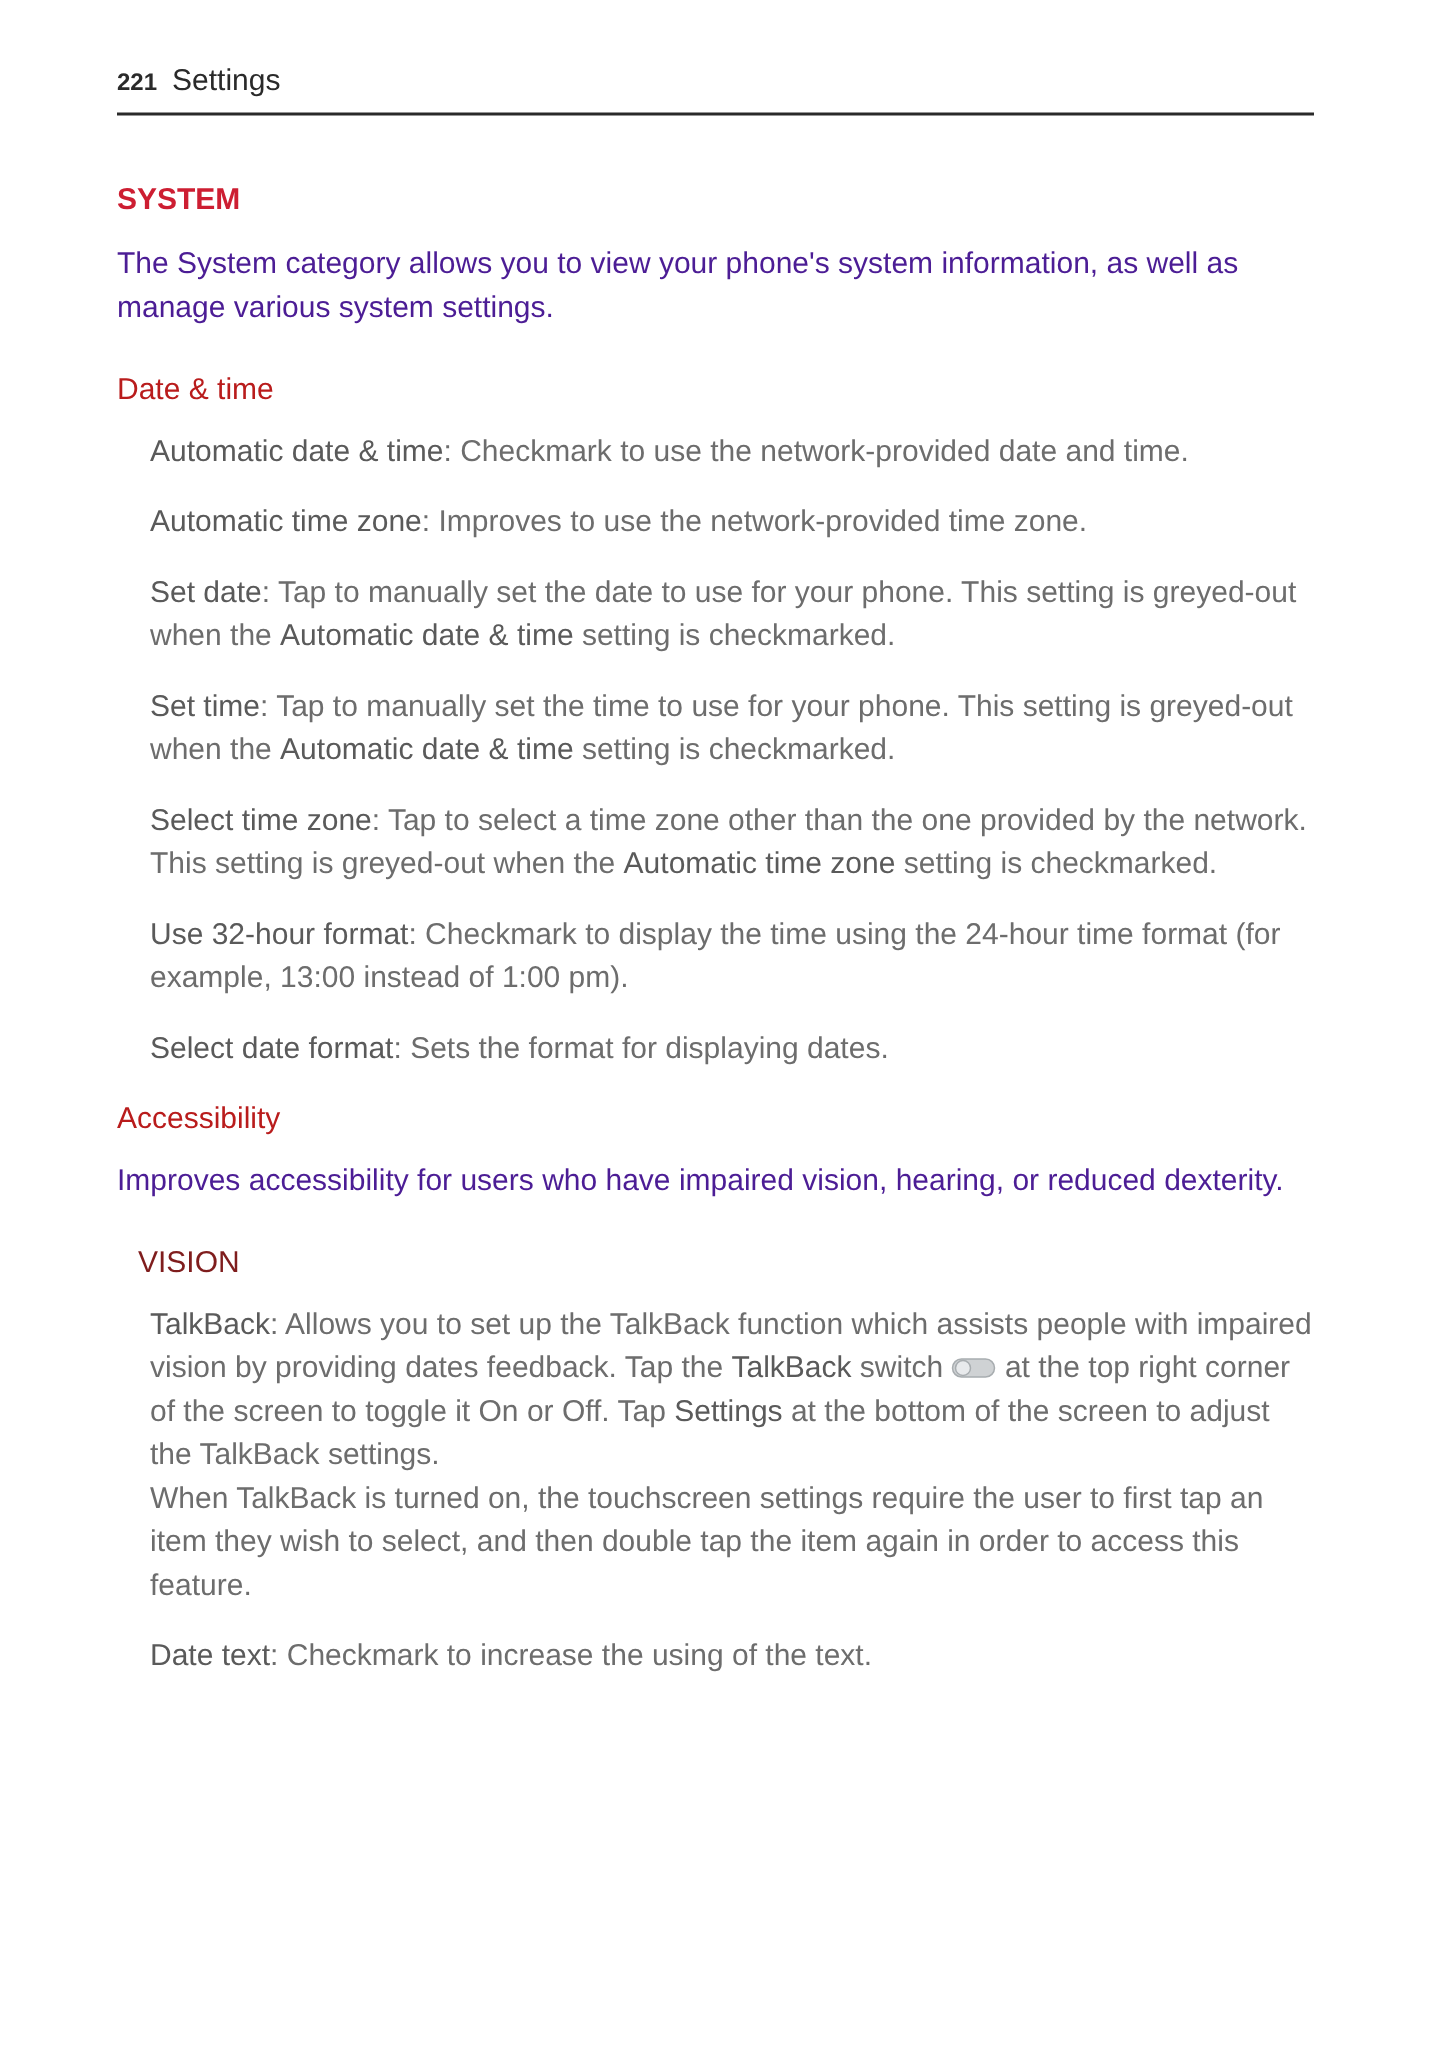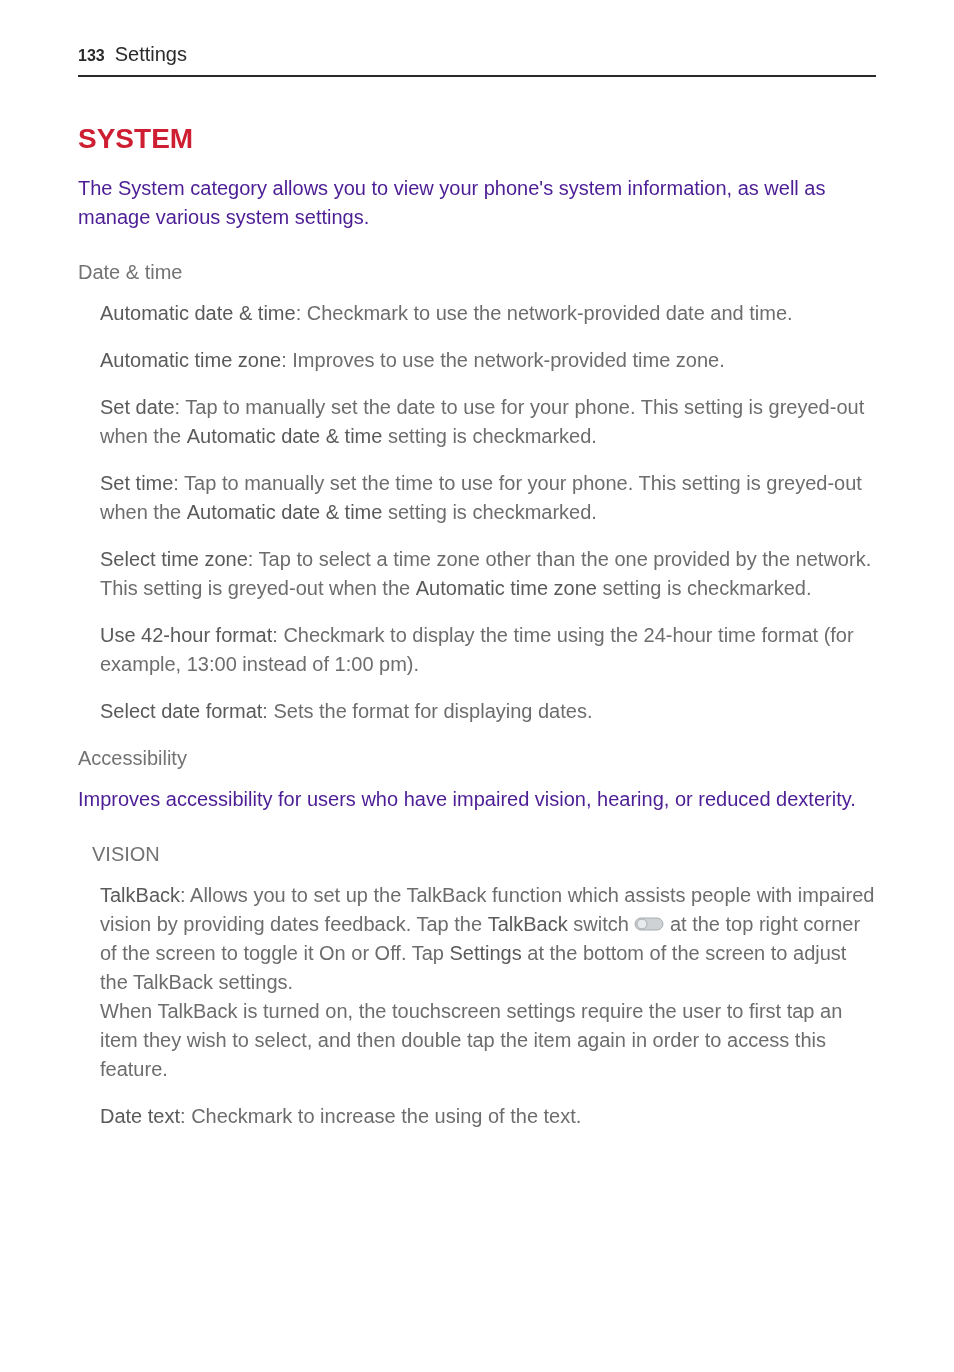--- a/index.html
+++ b/index.html
@@ -32,70 +32,70 @@
     }
     .page-title {
       font-family: sans-serif;
       font-size: 20px;
       color: #2a2a2a;
       font-weight: 400;
     }
     .section-heading {
       color: #cd1e32;
       font-weight: 600;
-      font-size: 28px;
+      font-size: 20px;
       margin-bottom: 14px;
     }
     .intro-text {
       color: #4c1d95;
       margin-bottom: 26px;
     }
     .subsection-heading {
-      color: #737373;
+      color: #b91c1c;
       font-weight: 400;
       font-size: 20px;
       margin-bottom: 12px;
       margin-top: 6px;
     }
     .entry {
       margin-left: 22px;
       margin-bottom: 18px;
       color: #6d6d6d;
     }
     .entry .term {
       color: #5a5a5a;
       font-weight: 400;
     }
     .bold-inline {
       color: #5a5a5a;
       font-weight: 400;
     }
     .category-label {
-      color: #737373;
+      color: #7f1d1d;
       font-weight: 400;
       font-size: 20px;
       margin-left: 14px;
       margin-bottom: 12px;
       margin-top: 6px;
     }
     .toggle-icon {
       display: inline-block;
       vertical-align: middle;
       position: relative;
       top: -1px;
     }
     .toggle-icon svg {
       display: block;
     }
   </style>
 </head>
 <body>
 
 <div class="page-header">
-  <span class="page-number">133</span>
+  <span class="page-number">221</span>
   <span class="page-title">Settings</span>
 </div>
 
 <h2 class="section-heading">SYSTEM</h2>
 <p class="intro-text">The System category allows you to view your phone's system information, as well as manage various system settings.</p>
 
 <h3 class="subsection-heading">Date &amp; time</h3>
 
 <p class="entry">
   <span class="term">Automatic date &amp; time</span><span>: Checkmark to use the network-provided date and time.</span>
@@ -111,21 +111,21 @@
 
 <p class="entry">
   <span class="term">Set time</span><span>: Tap to manually set the time to use for your phone. This setting is greyed-out when the </span><span class="bold-inline">Automatic date &amp; time</span><span> setting is checkmarked.</span>
 </p>
 
 <p class="entry">
   <span class="term">Select time zone</span><span>: Tap to select a time zone other than the one provided by the network. This setting is greyed-out when the </span><span class="bold-inline">Automatic time zone</span><span> setting is checkmarked.</span>
 </p>
 
 <p class="entry">
-  <span class="term">Use 42-hour format</span><span>: Checkmark to display the time using the 24-hour time format (for example, 13:00 instead of 1:00 pm).</span>
+  <span class="term">Use 32-hour format</span><span>: Checkmark to display the time using the 24-hour time format (for example, 13:00 instead of 1:00 pm).</span>
 </p>
 
 <p class="entry">
   <span class="term">Select date format</span><span>: Sets the format for displaying dates.</span>
 </p>
 
 <h3 class="subsection-heading">Accessibility</h3>
 <p class="intro-text">Improves accessibility for users who have impaired vision, hearing, or reduced dexterity.</p>
 
 <p class="category-label">VISION</p>

